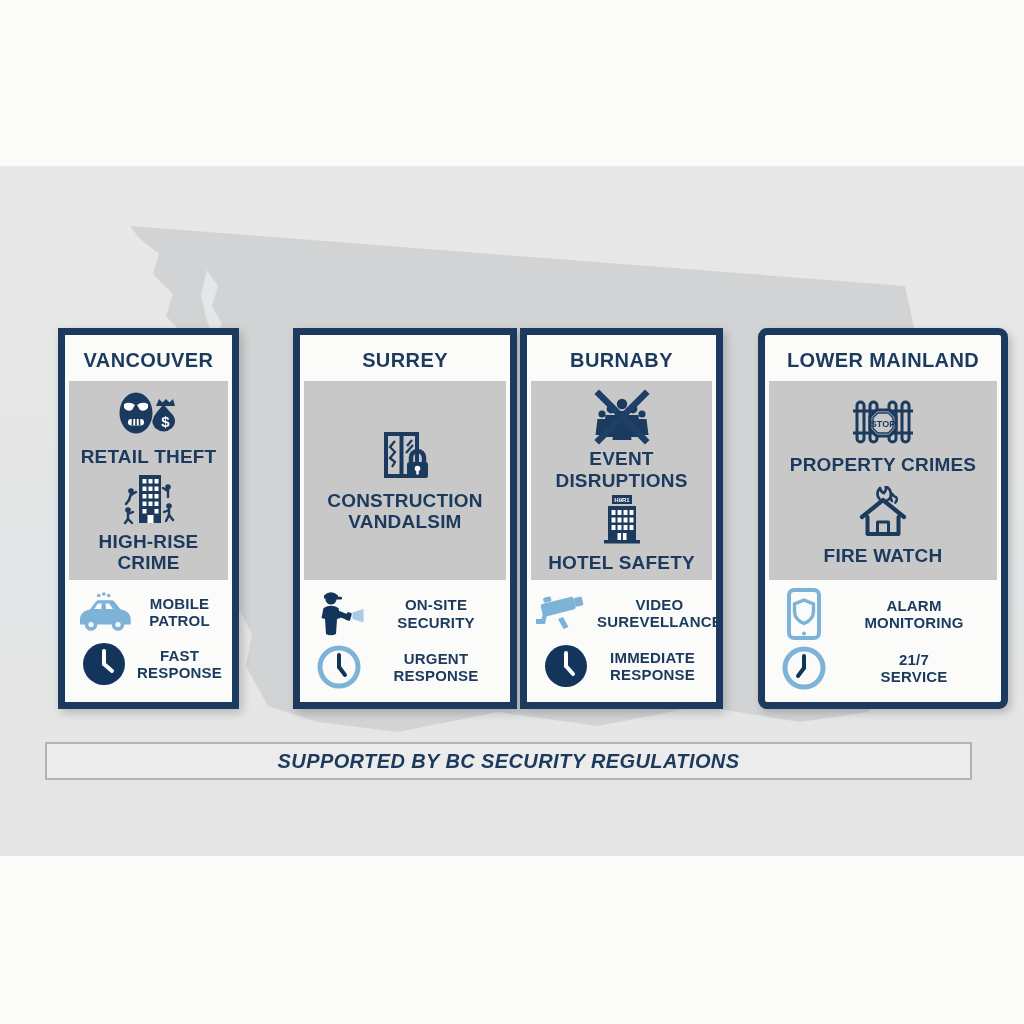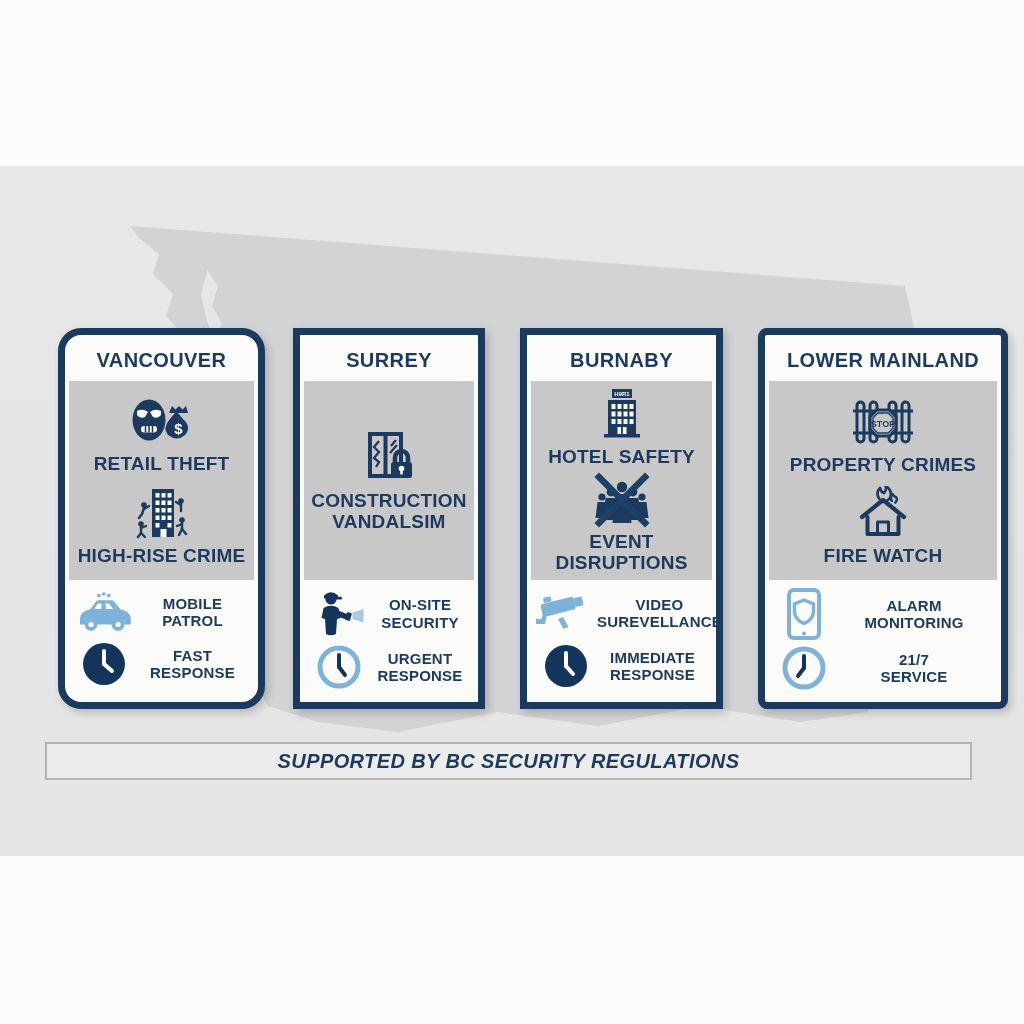--- a/index.html
+++ b/index.html
@@ -55,21 +55,21 @@
 
 <div class="gray-band"></div>
 <svg class="map-svg" width="1024" height="690" viewBox="0 0 1024 690">
   <path fill="#d2d3d4" d="M130,60 L905,120 L918,180 L896,258 L906,338 L882,428 L888,498 L868,546
     L800,556 L700,540 L598,560 L498,546 L398,566 L318,556 L268,540
     L246,500 L252,468 L232,430 L238,398 L216,360 L226,330 L206,300 L213,270
     L192,246 L199,220 L179,196 L186,172 L166,150 L173,128 L153,108 L159,88 L139,72 Z"></path>
   <path fill="#e5e6e7" d="M207,104 L218,120 L212,140 L222,158 L215,176 L206,152 L201,128 Z"></path>
 </svg>
 
-<div class="card" style="left:58px;width:207px;border-radius:23px;">
+<div class="card" style="left:58px;width:181px;">
   <div class="card-title">VANCOUVER</div>
   <div class="threats">
     <div class="threat">
       <svg width="68" height="56" viewBox="0 0 68 56">
         <ellipse cx="21" cy="26" rx="16.5" ry="20.5" fill="#1b3a5e"></ellipse>
         <path d="M9 17 q6 -3 11 1 l-3 5 q-5 2 -8 -2 z" fill="#ffffff"></path>
         <path d="M33 17 q-6 -3 -11 1 l3 5 q5 2 8 -2 z" fill="#ffffff"></path>
         <rect x="13" y="32" width="16" height="6.5" rx="3.2" fill="#ffffff"></rect>
         <line x1="17.5" y1="32" x2="17.5" y2="38.5" stroke="#1b3a5e" stroke-width="1.6"></line>
         <line x1="21" y1="32" x2="21" y2="38.5" stroke="#1b3a5e" stroke-width="1.6"></line>
@@ -152,21 +152,21 @@
               <line x1="23" y1="23" x2="31" y2="30"></line>
           </g>
         </svg>
       </div>
       <div class="service-label">FAST
 RESPONSE</div>
     </div>
   </div>
 </div>
 
-<div class="card" style="left:293px;width:192px;">
+<div class="card" style="left:293px;width:224px;">
   <div class="card-title">SURREY</div>
   <div class="threats">
     <div class="threat">
       <svg width="58" height="58" viewBox="0 0 58 58">
         <rect x="10" y="5" width="31" height="42" fill="none" stroke="#1b3a5e" stroke-width="4"></rect>
         <line x1="25.5" y1="5" x2="25.5" y2="47" stroke="#1b3a5e" stroke-width="4"></line>
         <polyline points="19,12 14,18 19,23 14,29 19,33 16,38" fill="none" stroke="#1b3a5e" stroke-width="2.3"></polyline>
         <line x1="31" y1="17" x2="36" y2="11" stroke="#1b3a5e" stroke-width="2.3"></line>
         <line x1="30" y1="24" x2="37" y2="16" stroke="#1b3a5e" stroke-width="2.3"></line>
         <path d="M35 33 v-4.5 a6.5 6.5 0 0 1 13 0 v4.5" fill="none" stroke="#1b3a5e" stroke-width="4.5"></path>
@@ -208,20 +208,41 @@
       </div>
       <div class="service-label">URGENT
 RESPONSE</div>
     </div>
   </div>
 </div>
 
 <div class="card" style="left:520px;width:203px;">
   <div class="card-title">BURNABY</div>
   <div class="threats">
+    <div class="threat">
+      <svg width="60" height="58" viewBox="0 0 60 58">
+        <g fill="#1b3a5e">
+          <circle cx="10" cy="27" r="3.6"></circle>
+            <path d="M5.5 32 h9 l2 16 h-13 z"></path>
+          <circle cx="50" cy="27" r="3.6"></circle>
+            <path d="M45.5 32 h9 l2 16 h-13 z"></path>
+          <circle cx="19" cy="22" r="4.4"></circle>
+            <path d="M13.5 28 h11 l2.5 22 h-16 z"></path>
+          <circle cx="41" cy="22" r="4.4"></circle>
+            <path d="M35.5 28 h11 l2.5 22 h-16 z"></path>
+          <circle cx="30" cy="17" r="5.2"></circle>
+            <path d="M23.5 24 h13 l3 29 h-19 z"></path>
+        </g>
+        <g stroke="#1e3f66" stroke-width="6.5" stroke-linecap="square">
+          <line x1="7" y1="7" x2="53" y2="53"></line>
+            <line x1="53" y1="7" x2="7" y2="53"></line>
+        </g>
+      </svg>
+      <div class="threat-label">EVENT DISRUPTIONS</div>
+    </div>
     <div class="threat">
       <svg width="56" height="56" viewBox="0 0 56 56">
         <rect x="18" y="2" width="20" height="9" fill="#1b3a5e"></rect>
         <text x="28" y="9" font-size="6" font-weight="bold" fill="#ffffff" text-anchor="middle">H9R1</text>
         <rect x="14" y="13" width="28" height="34" fill="#1b3a5e"></rect>
         <g fill="#ffffff">
           <rect x="17.5" y="17" width="4" height="5"></rect>
             <rect x="23.5" y="17" width="4" height="5"></rect>
             <rect x="29.5" y="17" width="4" height="5"></rect>
             <rect x="35.5" y="17" width="4" height="5"></rect>
@@ -233,41 +254,20 @@
             <rect x="23.5" y="32" width="4" height="5"></rect>
             <rect x="29.5" y="32" width="4" height="5"></rect>
             <rect x="35.5" y="32" width="4" height="5"></rect>
           <rect x="23.5" y="40" width="9" height="7"></rect>
         </g>
         <line x1="28" y1="40" x2="28" y2="47" stroke="#1b3a5e" stroke-width="1.8"></line>
         <rect x="10" y="47" width="36" height="3.5" fill="#1b3a5e"></rect>
       </svg>
       <div class="threat-label">HOTEL SAFETY</div>
     </div>
-    <div class="threat">
-      <svg width="60" height="58" viewBox="0 0 60 58">
-        <g fill="#1b3a5e">
-          <circle cx="10" cy="27" r="3.6"></circle>
-            <path d="M5.5 32 h9 l2 16 h-13 z"></path>
-          <circle cx="50" cy="27" r="3.6"></circle>
-            <path d="M45.5 32 h9 l2 16 h-13 z"></path>
-          <circle cx="19" cy="22" r="4.4"></circle>
-            <path d="M13.5 28 h11 l2.5 22 h-16 z"></path>
-          <circle cx="41" cy="22" r="4.4"></circle>
-            <path d="M35.5 28 h11 l2.5 22 h-16 z"></path>
-          <circle cx="30" cy="17" r="5.2"></circle>
-            <path d="M23.5 24 h13 l3 29 h-19 z"></path>
-        </g>
-        <g stroke="#1e3f66" stroke-width="6.5" stroke-linecap="square">
-          <line x1="7" y1="7" x2="53" y2="53"></line>
-            <line x1="53" y1="7" x2="7" y2="53"></line>
-        </g>
-      </svg>
-      <div class="threat-label">EVENT DISRUPTIONS</div>
-    </div>
   </div>
   <div class="services">
     <div class="service">
       <div class="service-icon">
         <svg width="62" height="48" viewBox="0 0 62 48">
           <g fill="#7db3d8">
             <g transform="rotate(-14 28 16)">
               <rect x="6" y="10" width="34" height="13" rx="3"></rect>
               <rect x="40" y="12" width="8" height="9" rx="1.5"></rect>
               <rect x="10" y="4.5" width="8" height="5" rx="1.5"></rect>

